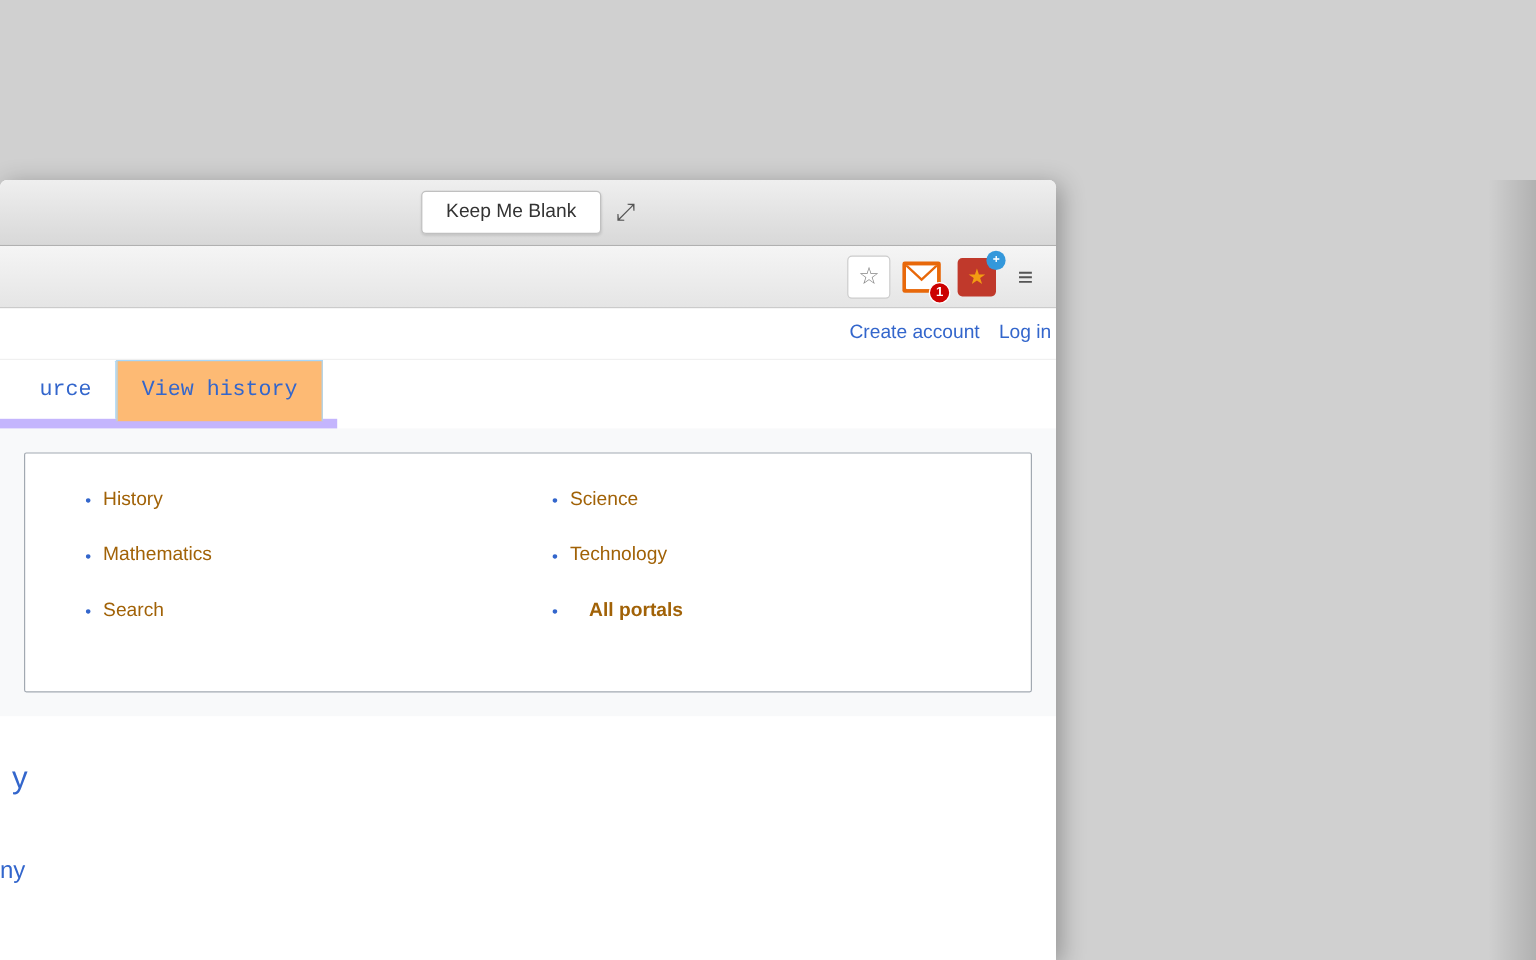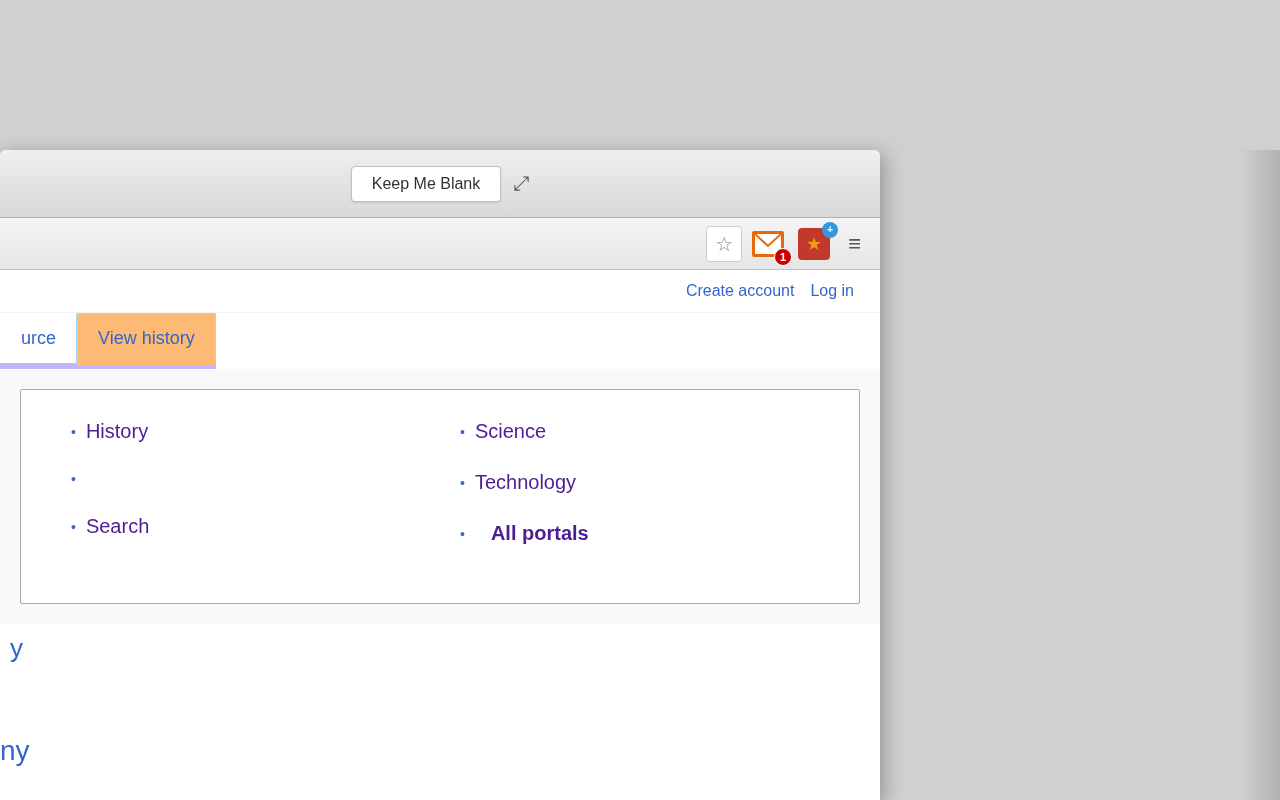--- a/index.html
+++ b/index.html
@@ -37,21 +37,21 @@
     }
 
     
     .browser-chrome {
       background: linear-gradient(to bottom, #efefef, #d8d8d8);
       border-bottom: 1px solid #b0b0b0;
       padding: 8px 10px;
       display: flex;
       align-items: center;
       justify-content: center;
-      height: 68px;
+      height: 55px;
       position: relative;
     }
 
     .address-bar-container {
       display: flex;
       align-items: center;
       gap: 8px;
       width: 100%;
       justify-content: center;
     }
@@ -206,38 +206,39 @@
     .page-content {
       background: white;
       overflow: hidden;
     }
 
     
     .account-bar {
       display: flex;
       justify-content: flex-end;
       align-items: center;
-      padding: 12px 26px;
+      padding: 12px 4px;
       gap: 16px;
       border-bottom: 1px solid #f0f0f0;
     }
 
     .account-link {
       color: #3366cc;
       text-decoration: none;
       font-size: 16px;
       cursor: pointer;
     }
 
     
     .nav-tabs {
       display: flex;
       align-items: stretch;
-      border-bottom: 6px solid #c4b5fd;
-      padding: 0 0;
+      border-bottom: 8px solid #c4b5fd;
+      padding: 0 12px;
+      font-family: Liberation Mono, monospace;
     }
 
     .nav-tab {
       padding: 14px 20px;
       font-size: 18px;
       color: #3366cc;
       cursor: pointer;
       border: 1px solid transparent;
       border-bottom: none;
       position: relative;
@@ -329,23 +330,23 @@
       gap: 10px;
       margin-bottom: 28px;
     }
 
     .bullet {
       color: #3366cc;
       font-size: 14px;
     }
 
     .topic-link {
-      color: #4c1d95;
+      color: #a16207;
       text-decoration: none;
-      font-size: 20px;
+      font-size: 16px;
       cursor: pointer;
     }
 
     .topic-link.bold {
       font-weight: bold;
       margin-left: 16px;
     }
 
     
     .right-shadow {
@@ -424,20 +425,21 @@
       <div class="wiki-card">
         <div class="topics-grid">
 
           <div class="topic-column">
             <div class="topic-item">
               <span class="bullet">•</span>
               <a class="topic-link">History</a>
             </div>
             <div class="topic-item">
               <span class="bullet">•</span>
+              <a class="topic-link">Mathematics</a>
             </div>
             <div class="topic-item">
               <span class="bullet">•</span>
               <a class="topic-link">Search</a>
             </div>
           </div>
 
           <div class="topic-column">
             <div class="topic-item">
               <span class="bullet">•</span>
@@ -456,13 +458,13 @@
         </div>
       </div>
     </div>
 
   </div>
 </div>
 
 <div class="right-shadow"></div>
 
 <div style="position:absolute; left:10px; top:633px; color:#3366cc; font-size:26px; font-family: -apple-system, BlinkMacSystemFont, Arial, sans-serif;">y</div>
-<div style="position:absolute; left:0px; top:735px; color:#3366cc; font-size:28px; font-family: -apple-system, BlinkMacSystemFont, Arial, sans-serif;">ny</div>
+<div style="position:absolute; left:0px; top:715px; color:#3366cc; font-size:20px; font-family: -apple-system, BlinkMacSystemFont, Arial, sans-serif;">ny</div>
 
 </body></html>

